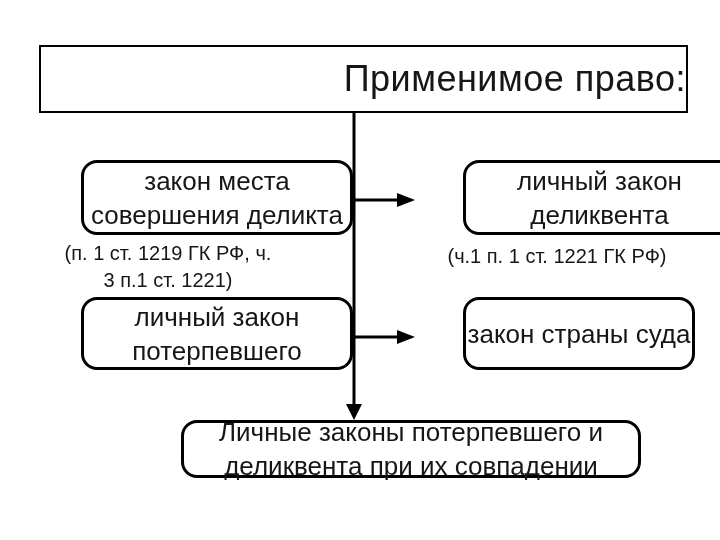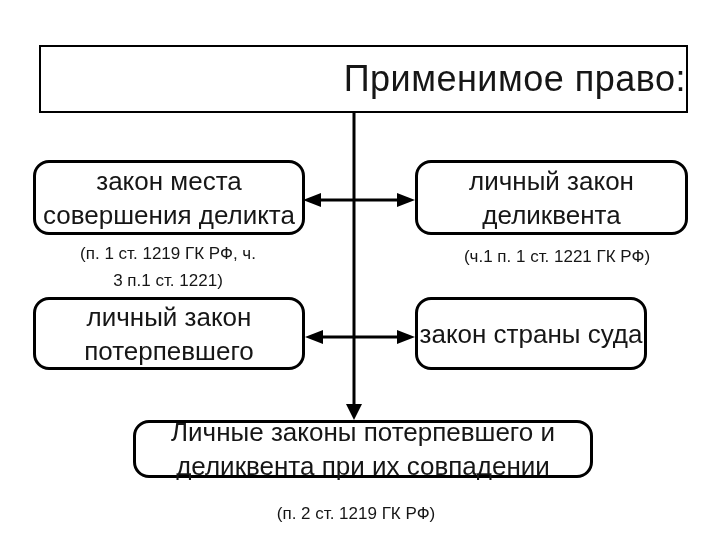--- a/index.html
+++ b/index.html
@@ -38,36 +38,37 @@
   .node-box {
     position: absolute;
     border: 3px solid #000000;
     border-radius: 16px;
     background: #ffffff;
     display: flex;
     align-items: center;
     justify-content: center;
     text-align: center;
     z-index: 2;
+    margin-left: 48px;
   }
   .node-label {
     font-size: 26px;
     line-height: 34px;
     white-space: pre-line;
   }
   .box-left1  { left: 33px;  top: 160px; width: 272px; height: 75px; }
   .box-right1 { left: 415px; top: 160px; width: 273px; height: 75px; }
   .box-left2  { left: 33px;  top: 297px; width: 272px; height: 73px; }
   .box-right2 { left: 415px; top: 297px; width: 232px; height: 73px; }
   .box-bottom { left: 133px; top: 420px; width: 460px; height: 58px; }
   .caption {
     position: absolute;
     width: 320px;
     text-align: center;
-    font-size: 17px;
+    font-size: 20px;
     line-height: 27px;
     white-space: pre-line;
     z-index: 2;
   }
   .cap-left1  { left: 8px;   top: 240px; }
   .cap-right1 { left: 397px; top: 243px; }
   .cap-left2  { left: 5px;   top: 376px; }
   .cap-right2 { left: 395px; top: 376px; }
   .cap-bottom { left: 196px; top: 500px; }
 </style>
@@ -116,15 +117,14 @@
   </div>
 
   <div class="node-box box-right2">
     <div class="node-label">закон страны суда</div>
   </div>
 
   <div class="node-box box-bottom">
     <div class="node-label">Личные законы потерпевшего и
 деликвента при их совпадении</div>
   </div>
-  <div class="caption cap-bottom">(п. 2 ст. 1219 ГК РФ)</div>
 
 </div>
 
 </body></html>

